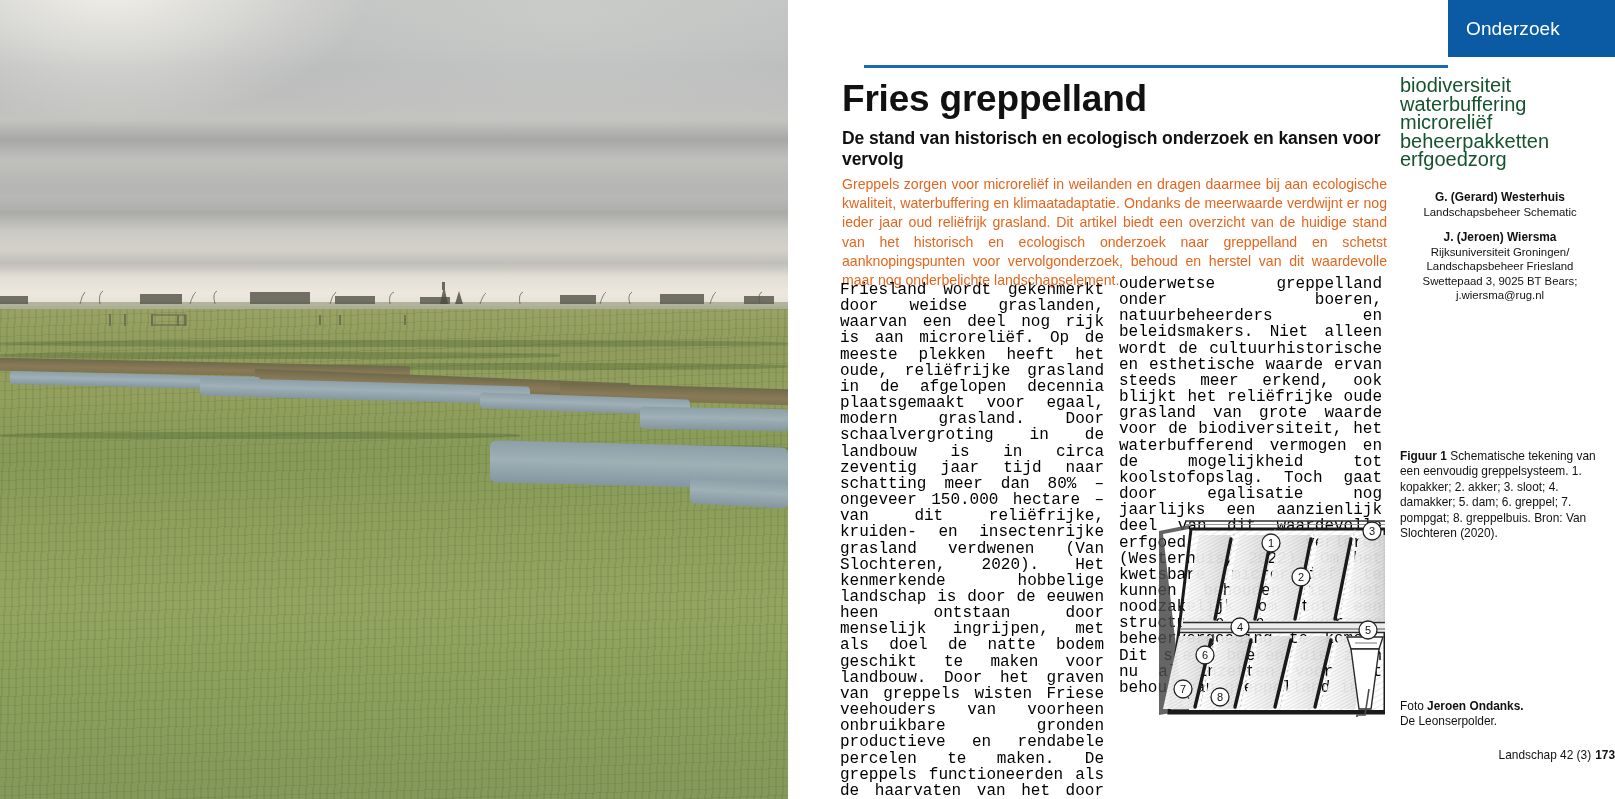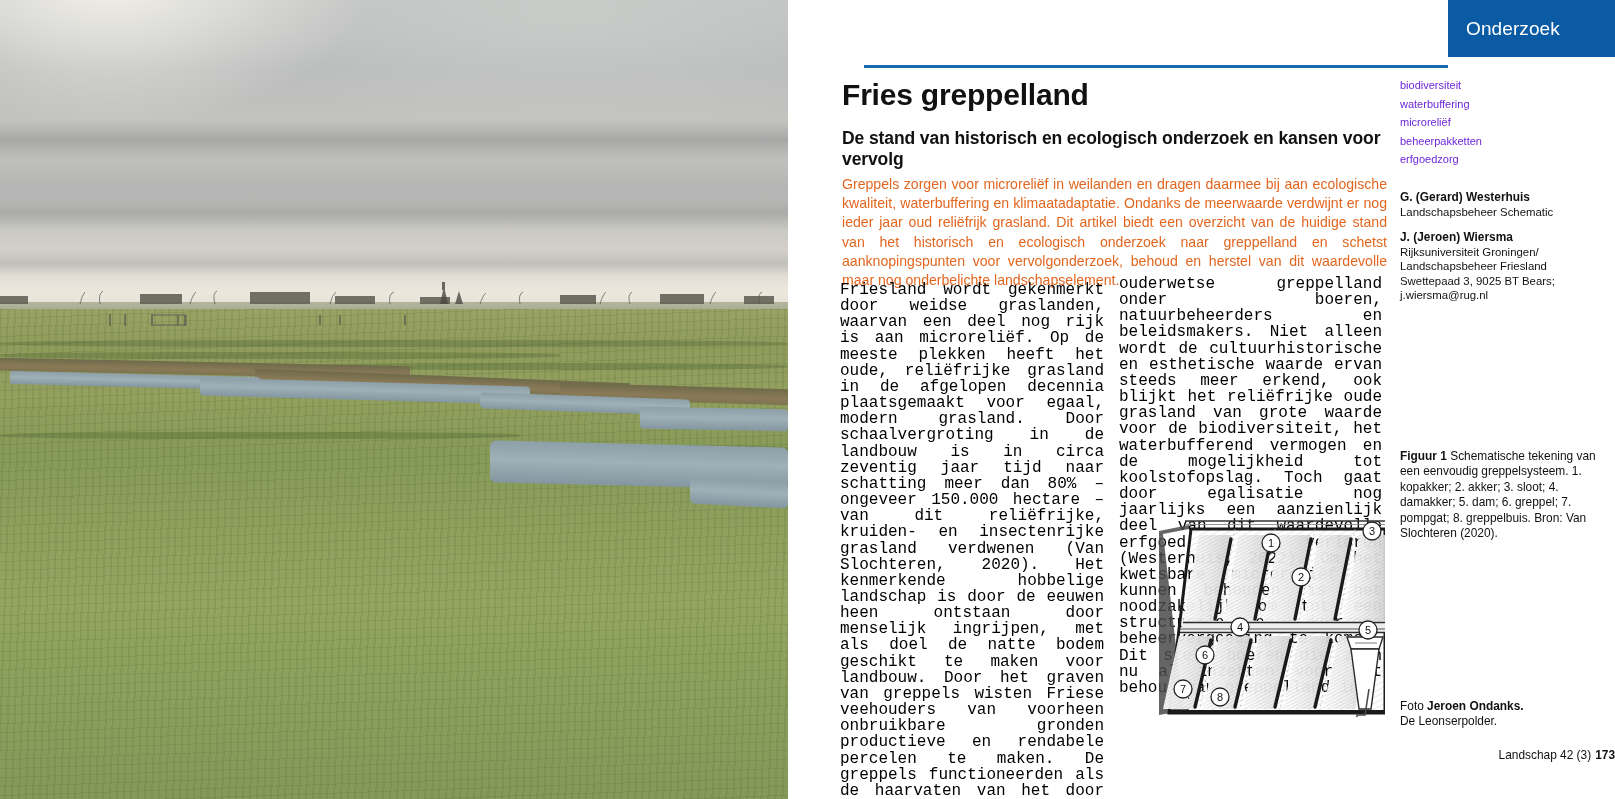--- a/index.html
+++ b/index.html
@@ -68,44 +68,44 @@
     display: flex; align-items: center; justify-content: flex-start;
     padding-left: 18px;
     font-size: 19px; font-weight: 400; letter-spacing: .1px;
   }
   .top-rule {
     position: absolute; left: 76px; top: 65px; width: 584px; height: 3px; background: #1a6ab2;
   }
 
   .title {
     position: absolute; left: 54px; top: 78px; width: 600px;
-    font-size: 30px; font-weight: bold; color: #111; letter-spacing: -0.2px;
+    font-size: 37px; font-weight: bold; color: #111; letter-spacing: -0.2px;
   }
   .subtitle {
     position: absolute; left: 54px; top: 128px; width: 600px;
     font-size: 17.5px; font-weight: bold; color: #111; letter-spacing: -0.1px;
   }
   .lead {
     position: absolute; left: 54px; top: 175px; width: 545px;
     font-size: 14.1px; line-height: 19.2px; color: #e2661f; text-align: justify;
   }
 
   .col { position: absolute; font-family: Liberation Mono, monospace;
          font-size: 16px; line-height: 16.15px; color: #000000; text-align: justify; }
   .col p { margin: 0; text-indent: 0; }
   .col-left  { left: 52px;  top: 282px; width: 264px; }
   .col-right { left: 331px; top: 276px; width: 263px; }
 
   
   .sidebar { position: absolute; left: 612px; top: 0; width: 215px; height: 799px; }
   .keywords {
     position: absolute; left: 0; top: 76px; width: 200px;
-    font-size: 11px; line-height: 18.6px; color: #6d28d9;
-  }
-  .authors { position: absolute; left: 0; top: 190px; width: 200px; }
+    font-size: 20px; line-height: 18.6px; color: #14532d;
+  }
+  .authors { position: absolute; left: 0; top: 190px; width: 200px; text-align: center; }
   .author-block { margin-bottom: 11px; }
   .author-name { font-size: 11.9px; font-weight: bold; color: #111; line-height: 15px; }
   .author-aff { font-size: 11.4px; color: #111; line-height: 14.2px; }
 
   .figcap { position: absolute; left: 0; top: 449px; width: 202px;
             font-size: 11.9px; line-height: 15.4px; color: #111; }
   .figcap .blk { margin-bottom: 13px; }
   .figcap b { font-weight: bold; }
 
   .photo-credit { position: absolute; left: 0; top: 699px; width: 200px;

